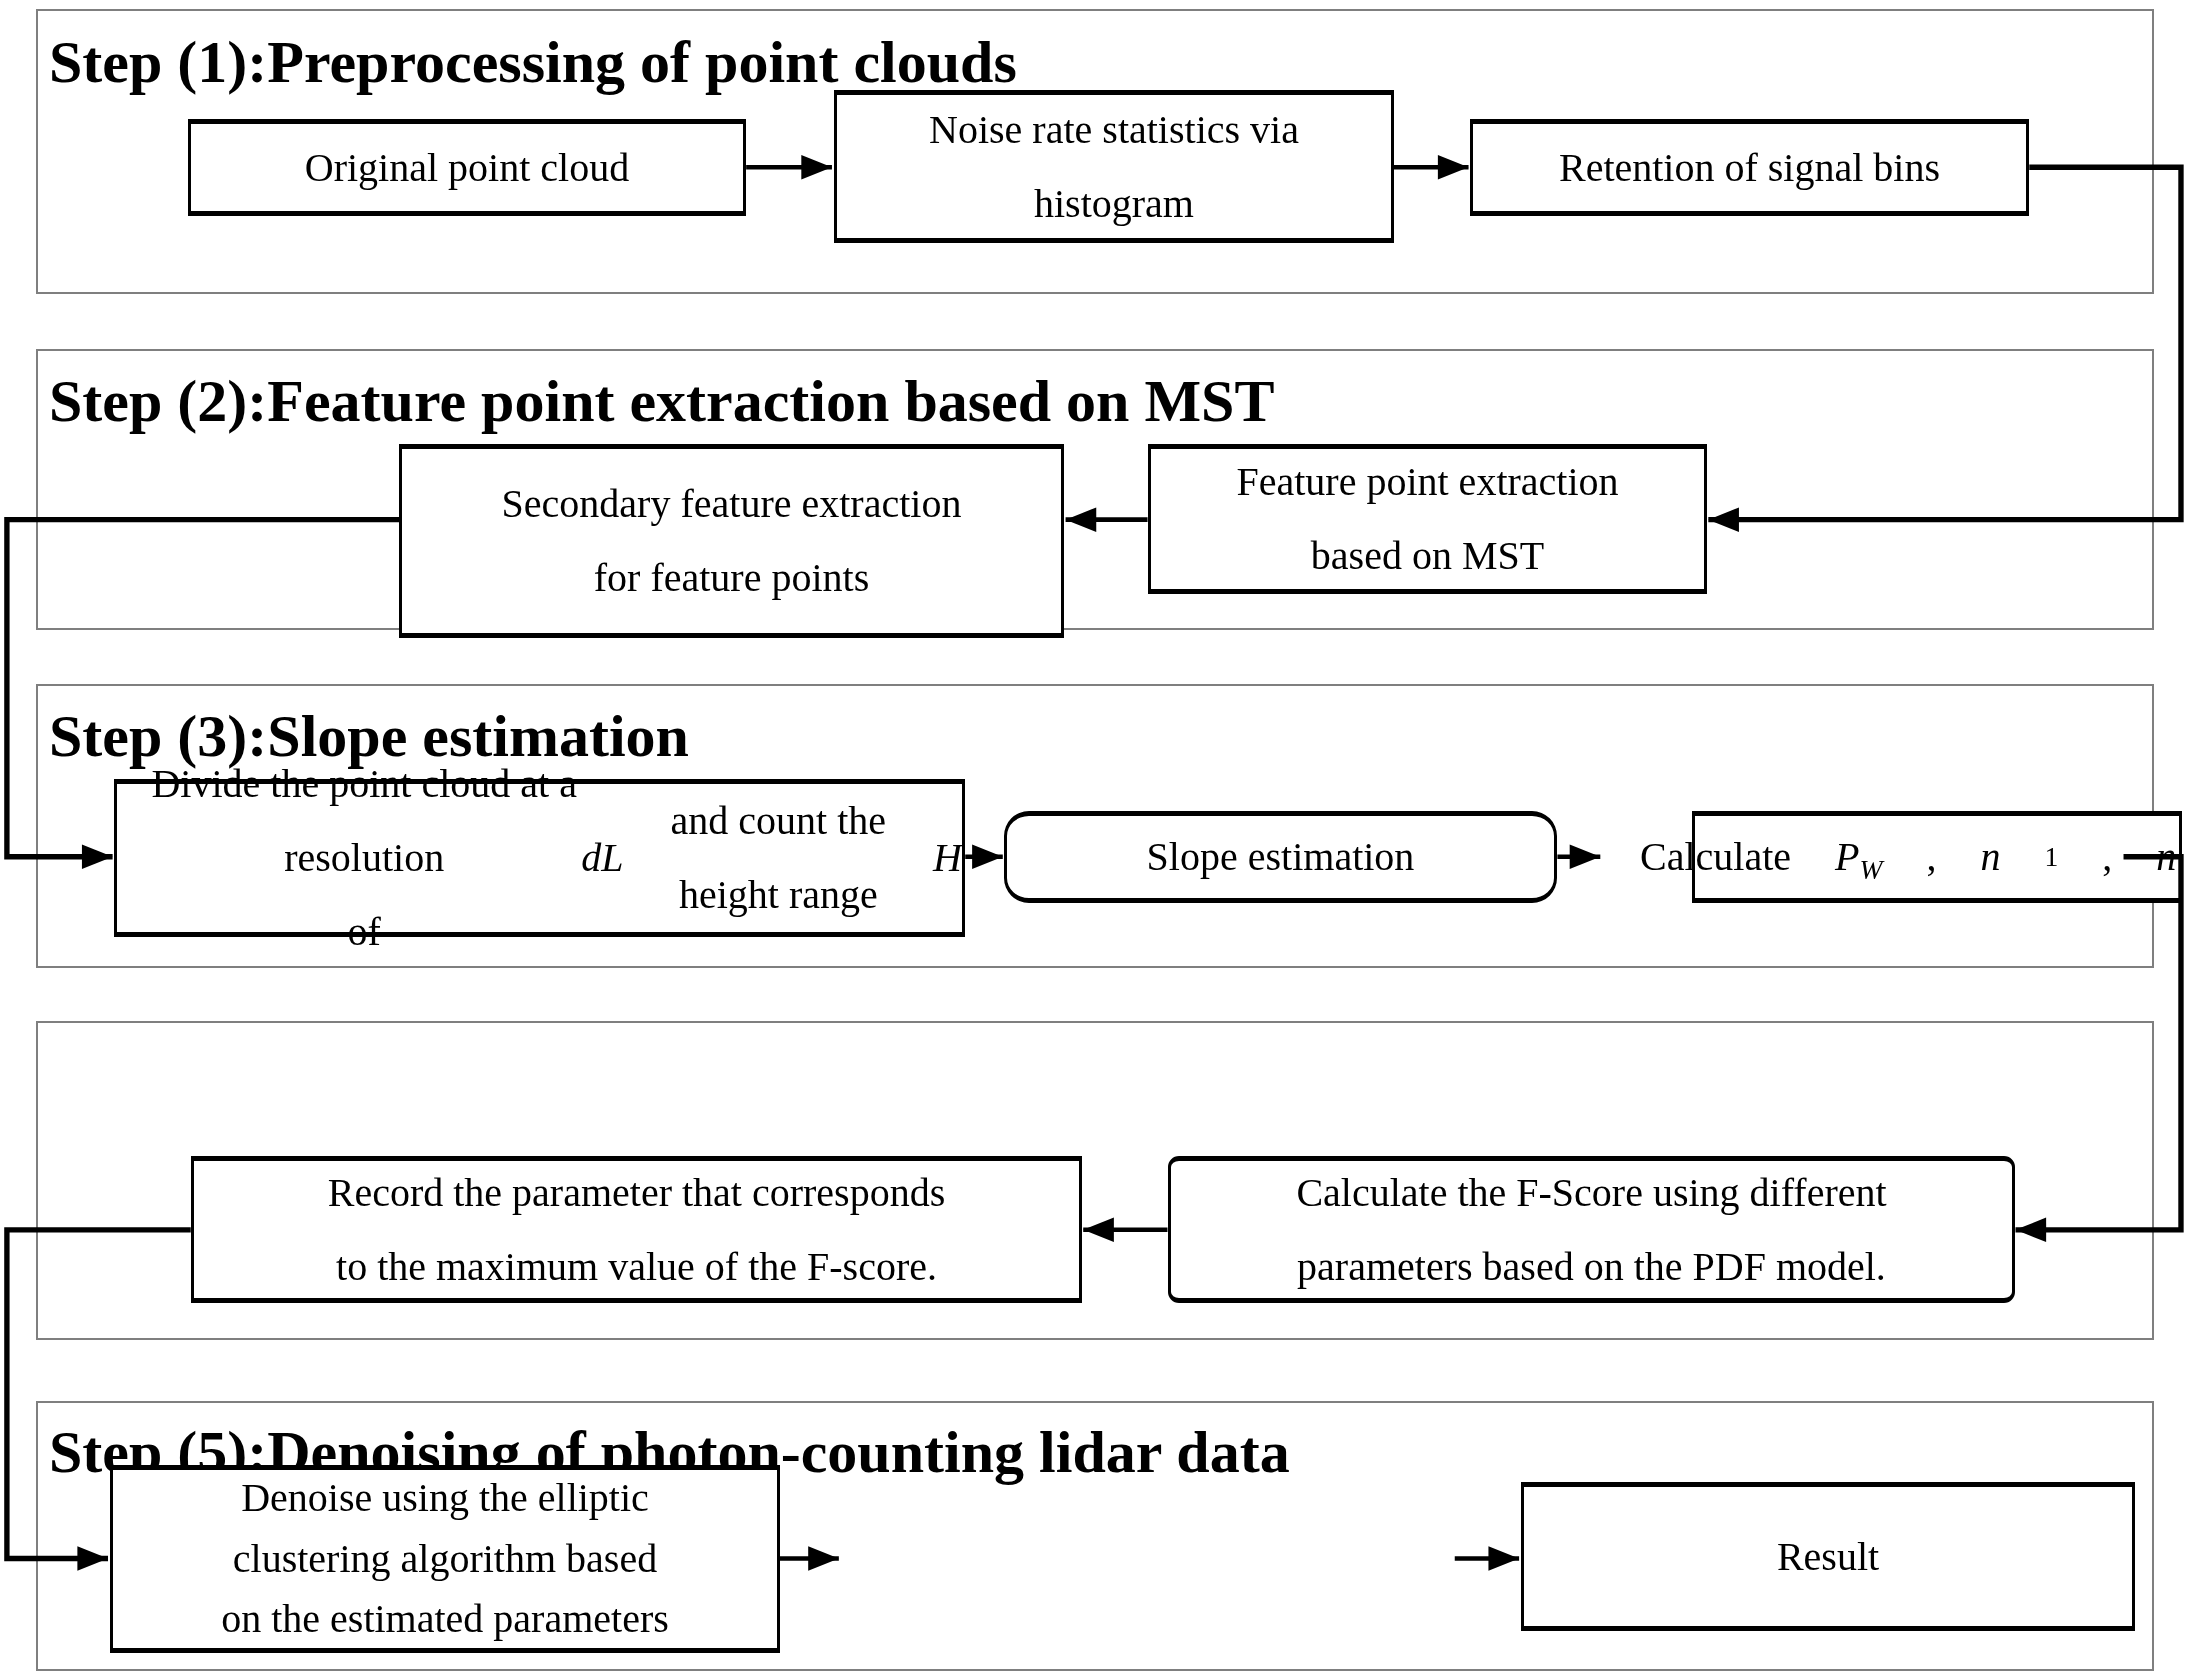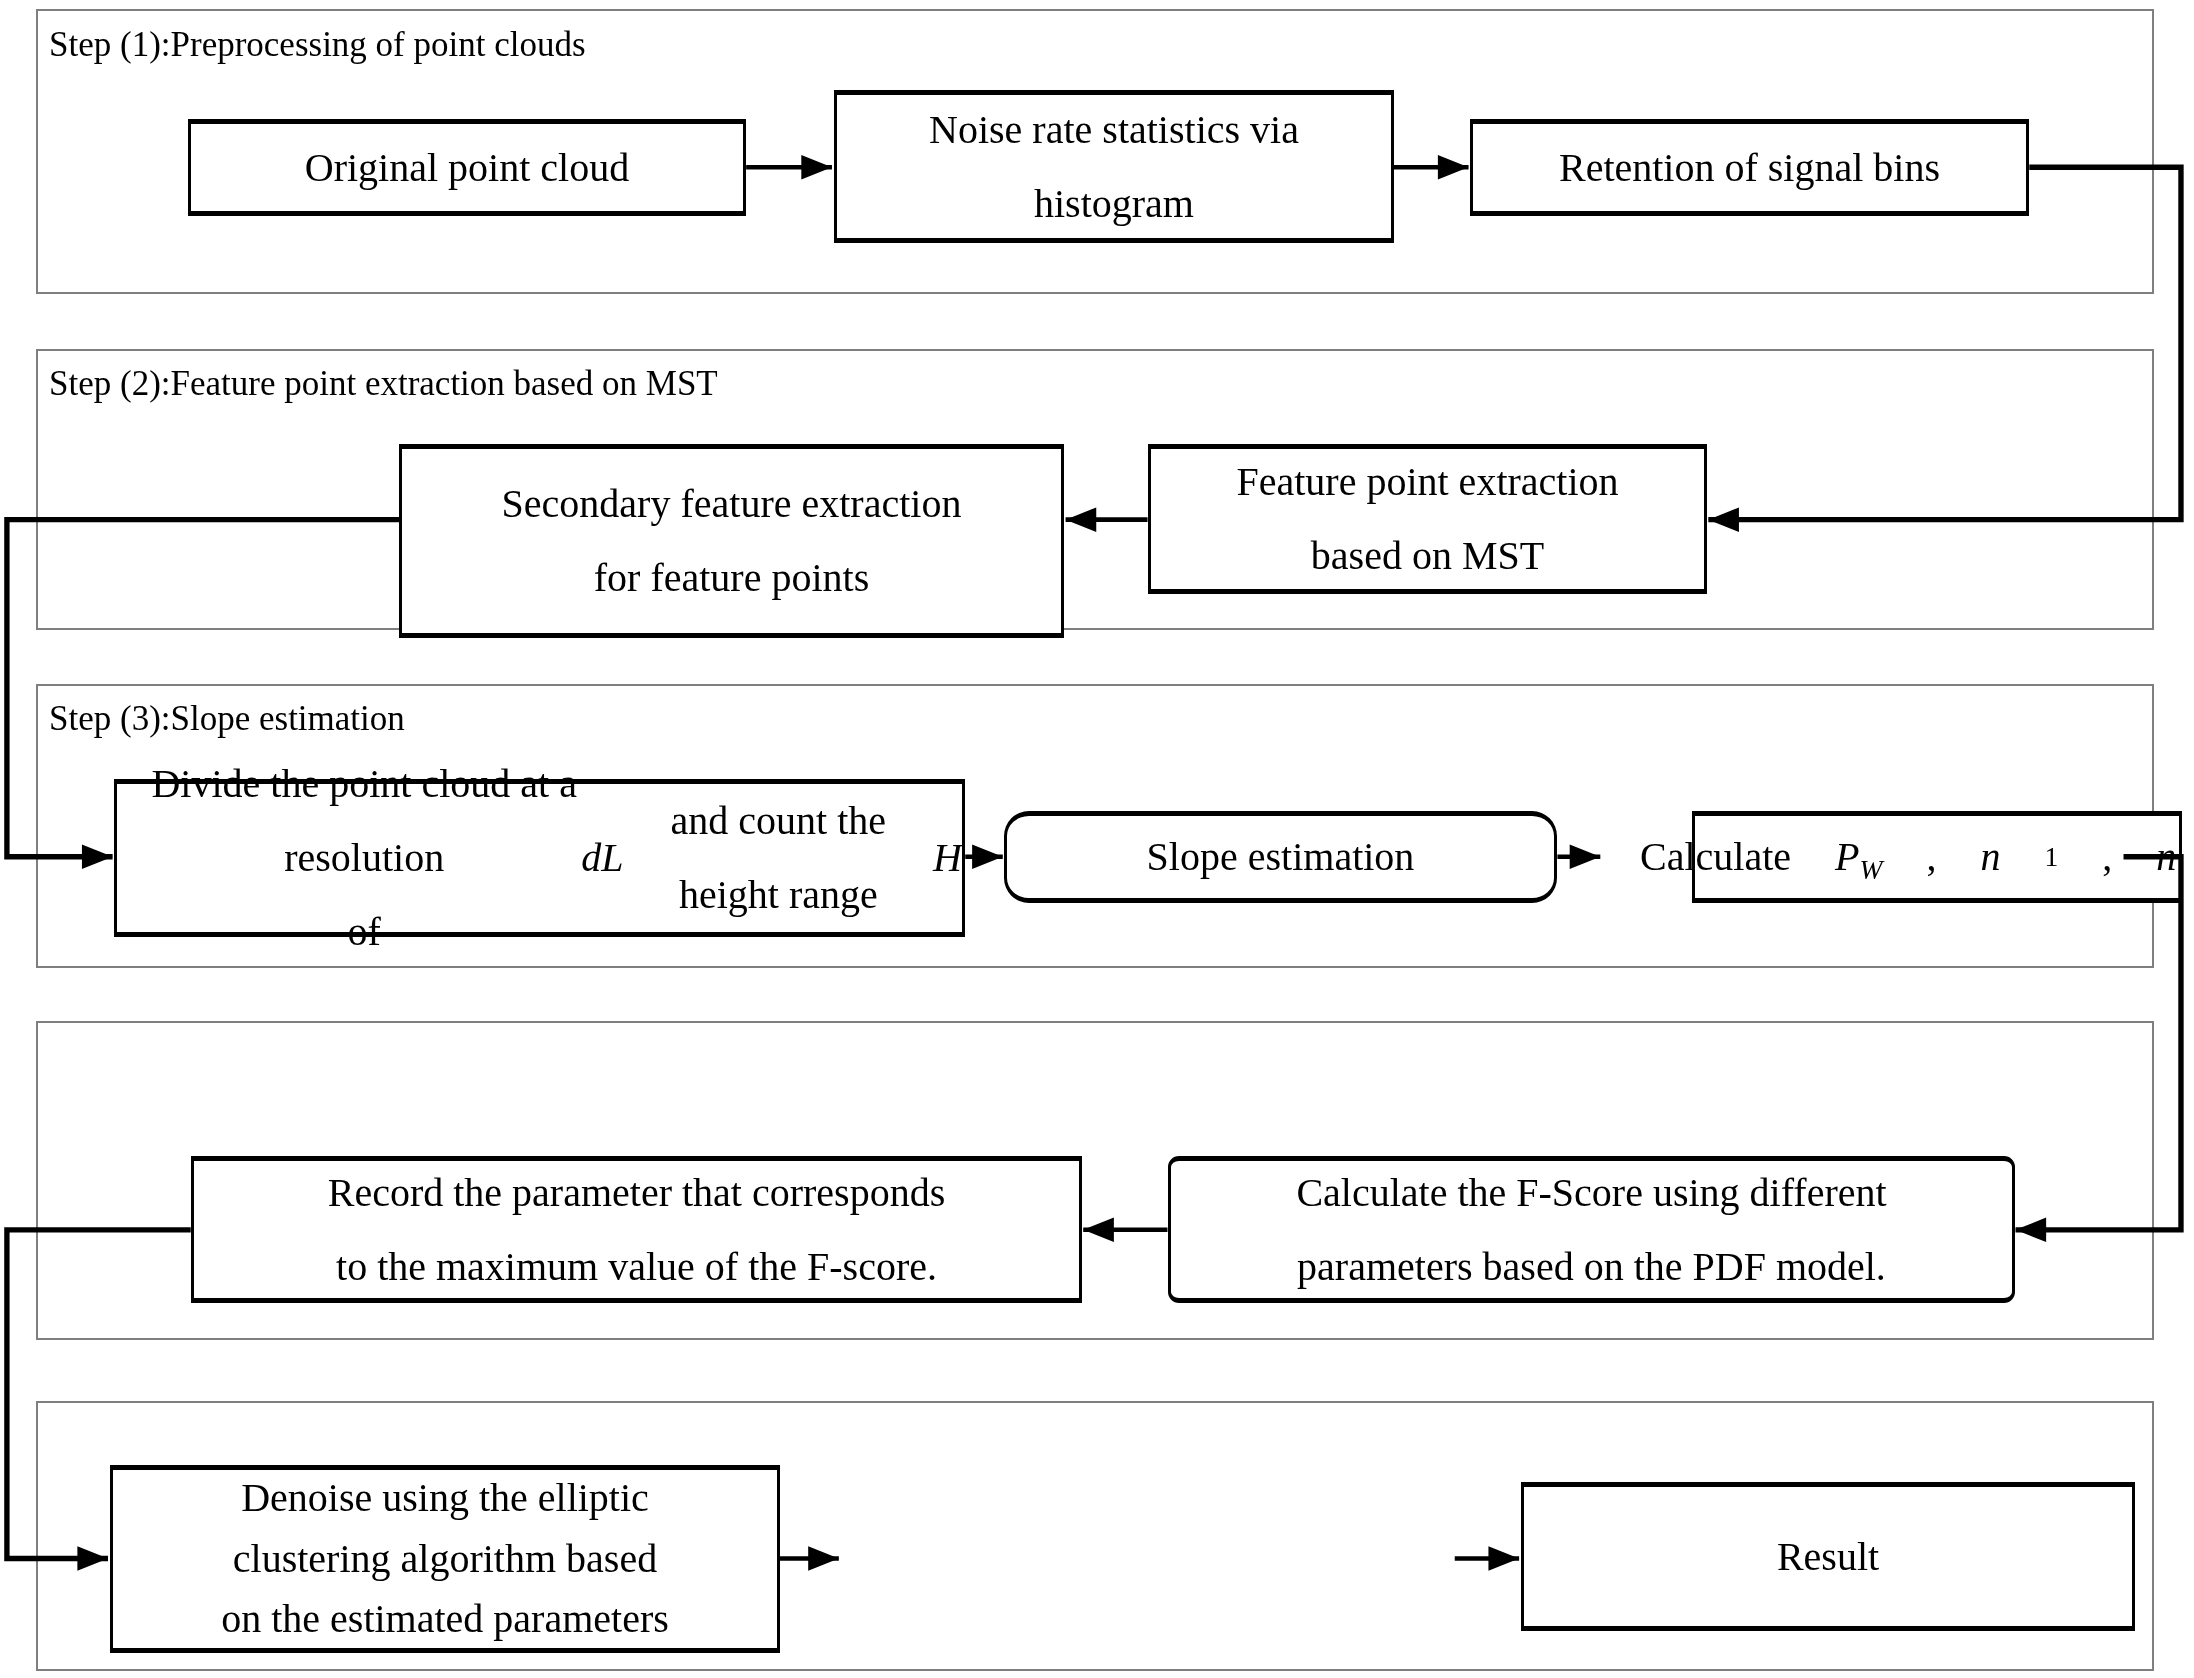--- a/index.html
+++ b/index.html
@@ -18,23 +18,24 @@
     overflow:hidden;
   }
   .step-container{
     position:absolute;
     border:2.3px solid var(--container-border);
     background:var(--bg);
     box-sizing:border-box;
   }
   .step-title{
     position:absolute;
-    font-size:35px;
+    font-size:60px;
     line-height:1.42;
     white-space:nowrap;
+    font-weight:bold;
   }
   .step-title.wrap{white-space:normal;}
   .fbox{
     position:absolute;
     background:var(--bg);
     border:3.8px solid var(--box-border);
     border-top-width:5.4px;
     border-bottom-width:5.4px;
     box-sizing:border-box;
     display:flex;
@@ -65,20 +66,21 @@
 
   <div class="step-container" style="left:36px;top:9.2px;width:2118px;height:285px;"></div>
   <div class="step-container" style="left:36px;top:349px;width:2118px;height:281px;"></div>
   <div class="step-container" style="left:36px;top:684px;width:2118px;height:284px;"></div>
   <div class="step-container" style="left:36px;top:1021px;width:2118px;height:319px;"></div>
   <div class="step-container" style="left:36px;top:1401px;width:2118px;height:270px;"></div>
 
   <div class="step-title" style="left:49px;top:20px;">Step (1):Preprocessing of point clouds</div>
   <div class="step-title" style="left:49px;top:359px;">Step (2):Feature point extraction based on MST</div>
   <div class="step-title" style="left:49px;top:694px;">Step (3):Slope estimation</div>
+  <div class="step-title" style="left:49px;top:1410px;">Step (5):Denoising of photon-counting lidar data</div>
 
   <div class="fbox" style="left:188px;top:119px;width:558px;height:97px;">Original point cloud</div>
   <div class="fbox" style="left:834px;top:90px;width:560px;height:153px;">Noise rate statistics via<br>histogram</div>
   <div class="fbox" style="left:1470px;top:119px;width:559px;height:97px;">Retention of signal bins</div>
 
   <div class="fbox" style="left:399px;top:444px;width:665px;height:194px;">Secondary feature extraction<br>for feature points</div>
   <div class="fbox" style="left:1148px;top:444px;width:559px;height:150px;">Feature point extraction<br>based on MST</div>
 
   <div class="fbox" style="left:114px;top:779px;width:851px;height:158px;padding-left:30px;">Divide the point cloud at a resolution<br>of <i>dL</i> and count the height range <i>H</i></div>
   <div class="fbox" style="left:1004px;top:811px;width:553px;height:92px;border-radius:25px;">Slope estimation</div>

